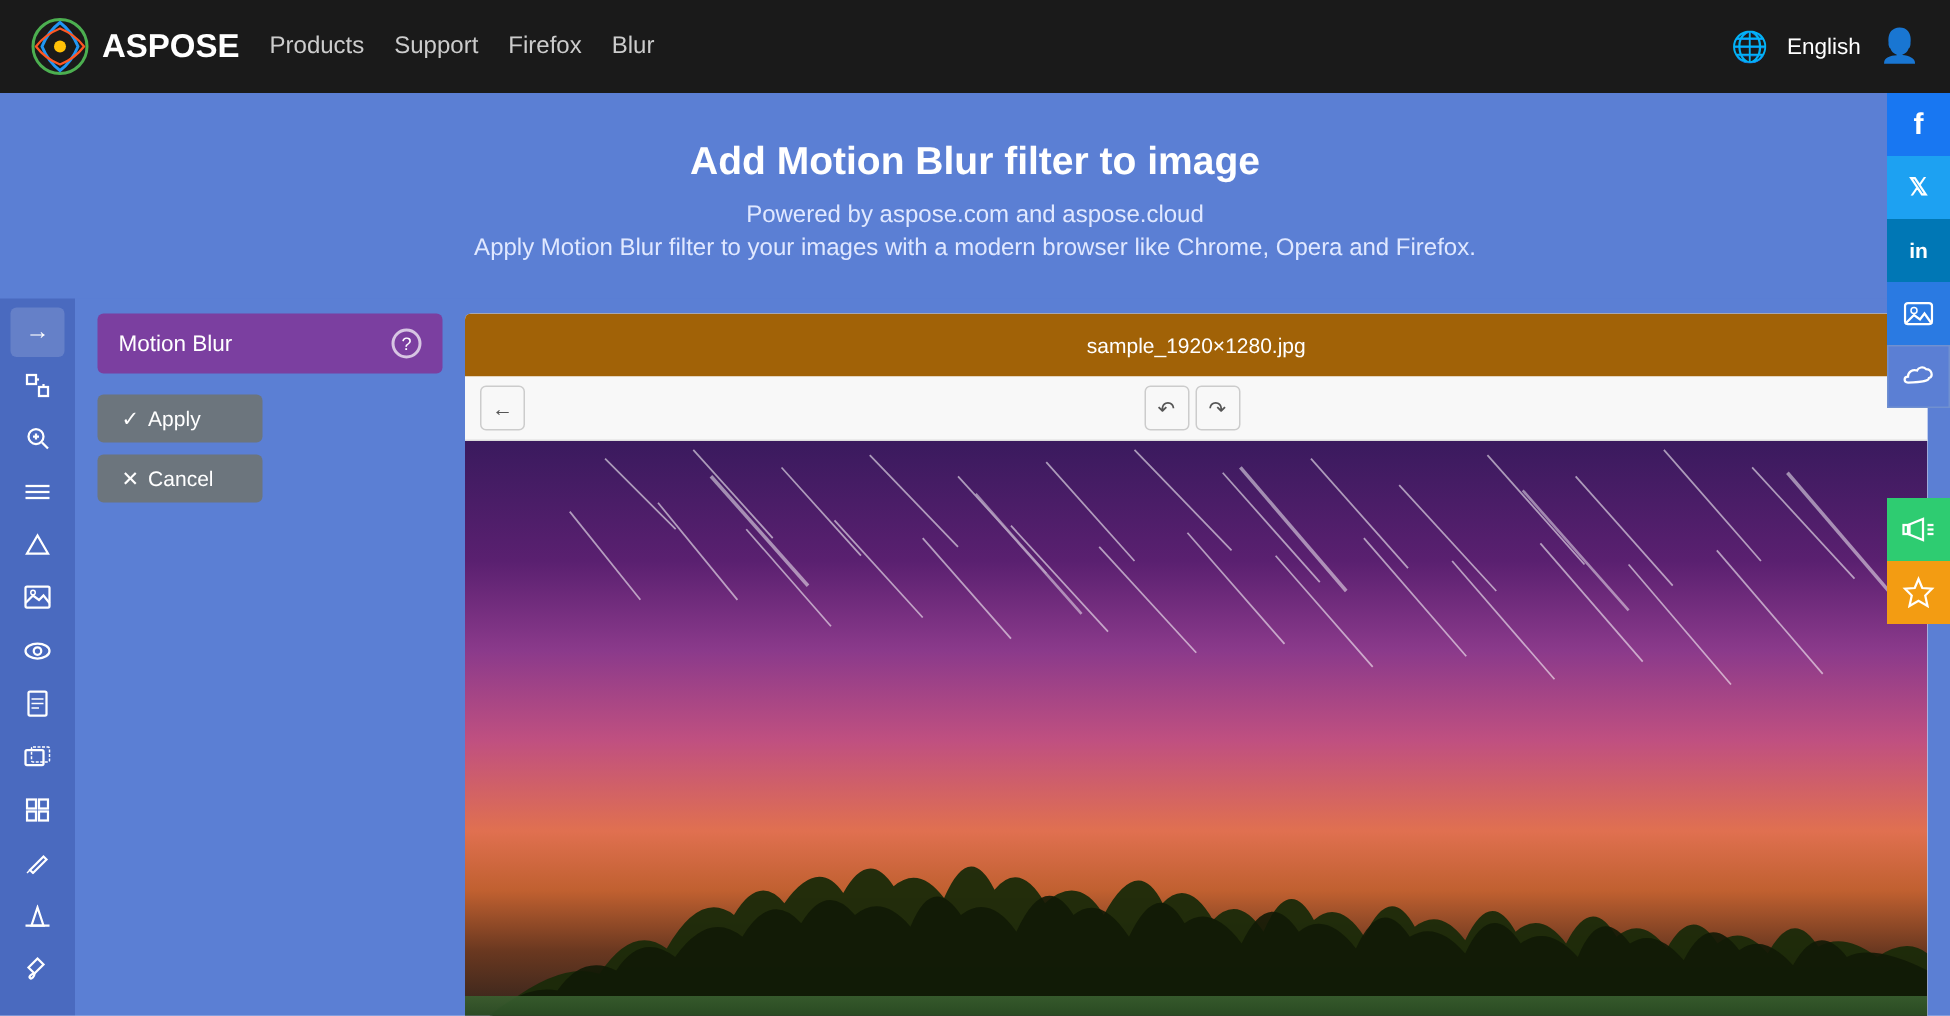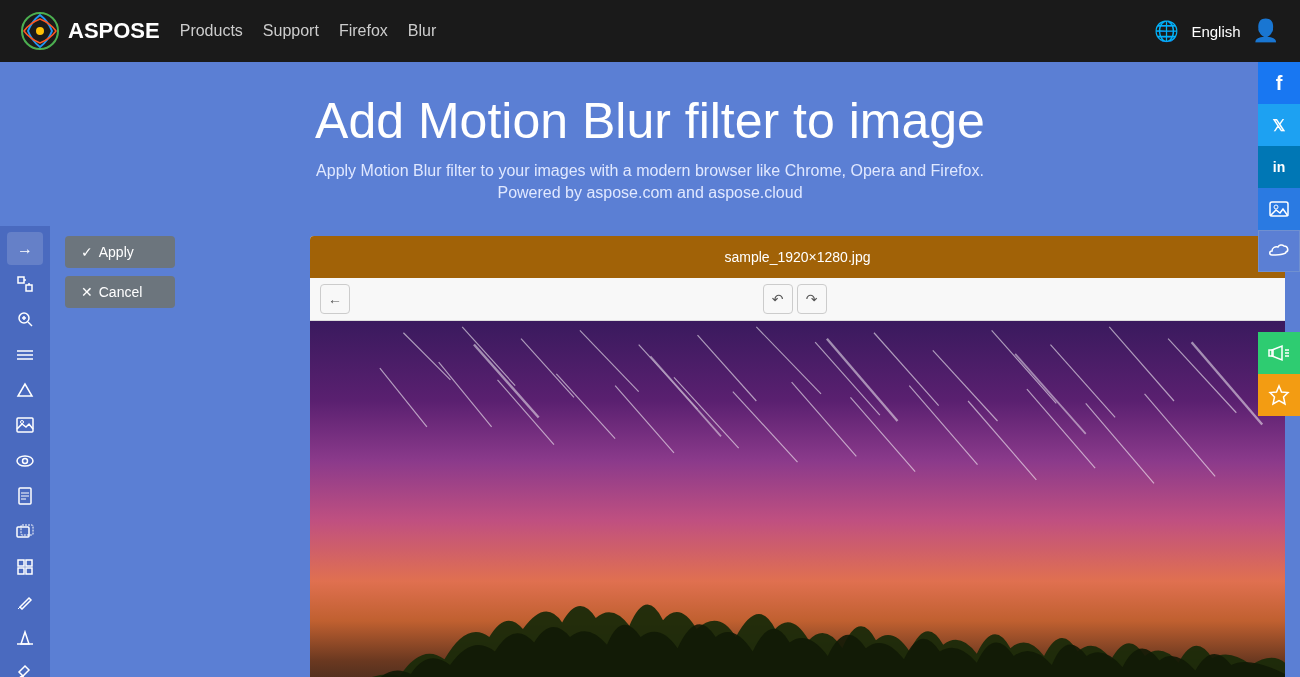--- a/index.html
+++ b/index.html
@@ -49,22 +49,22 @@
     .user-icon { font-size: 22px; cursor: pointer; }
 
     
     .hero {
       text-align: center;
       padding: 30px 20px 20px;
       background: #5b7fd4;
     }
     .hero h1 {
       color: white;
-      font-size: 50px;
-      font-weight: normal;
+      font-size: 26px;
+      font-weight: bold;
       margin-bottom: 12px;
     }
     .hero p {
       color: #e0e8ff;
       font-size: 16px;
       margin-bottom: 4px;
     }
 
     
     .content-area {
@@ -312,22 +312,22 @@
   </div>
   <div class="navbar-right">
     <span class="lang-globe">🌐</span>
     <span style="color:white;font-size:15px;cursor:pointer;text-align:right;">English</span>
     <span class="user-icon">👤</span>
   </div>
 </nav>
 
 <div class="hero">
   <h1>Add Motion Blur filter to image</h1>
+  <p>Powered by aspose.com and aspose.cloud</p>
   <p>Apply Motion Blur filter to your images with a modern browser like Chrome, Opera and Firefox.</p>
-  <p>Powered by aspose.com and aspose.cloud</p>
 </div>
 
 <div class="content-area">
 
   <div class="left-sidebar">
     <div class="sidebar-icon active">→</div>
     <div class="sidebar-icon">
       <svg width="18" height="18" viewBox="0 0 18 18" fill="white">
           <rect x="2" y="2" width="6" height="6" fill="none" stroke="white" stroke-width="1.5"></rect>
           <rect x="10" y="10" width="6" height="6" fill="none" stroke="white" stroke-width="1.5"></rect>
@@ -409,20 +409,26 @@
         </svg>
     </div>
     <div class="sidebar-icon">
       
     </div>
   </div>
 
   <div class="editor-panel">
 
     <div class="filter-panel">
+      <div class="filter-header">
+        <span>Motion Blur</span>
+        <div class="help-icon">
+          <span>?</span>
+        </div>
+      </div>
       <button class="btn-apply">
         <span>✓</span>
         <span>Apply</span>
       </button>
       <button class="btn-cancel">
         <span>✕</span>
         <span>Cancel</span>
       </button>
     </div>
 

